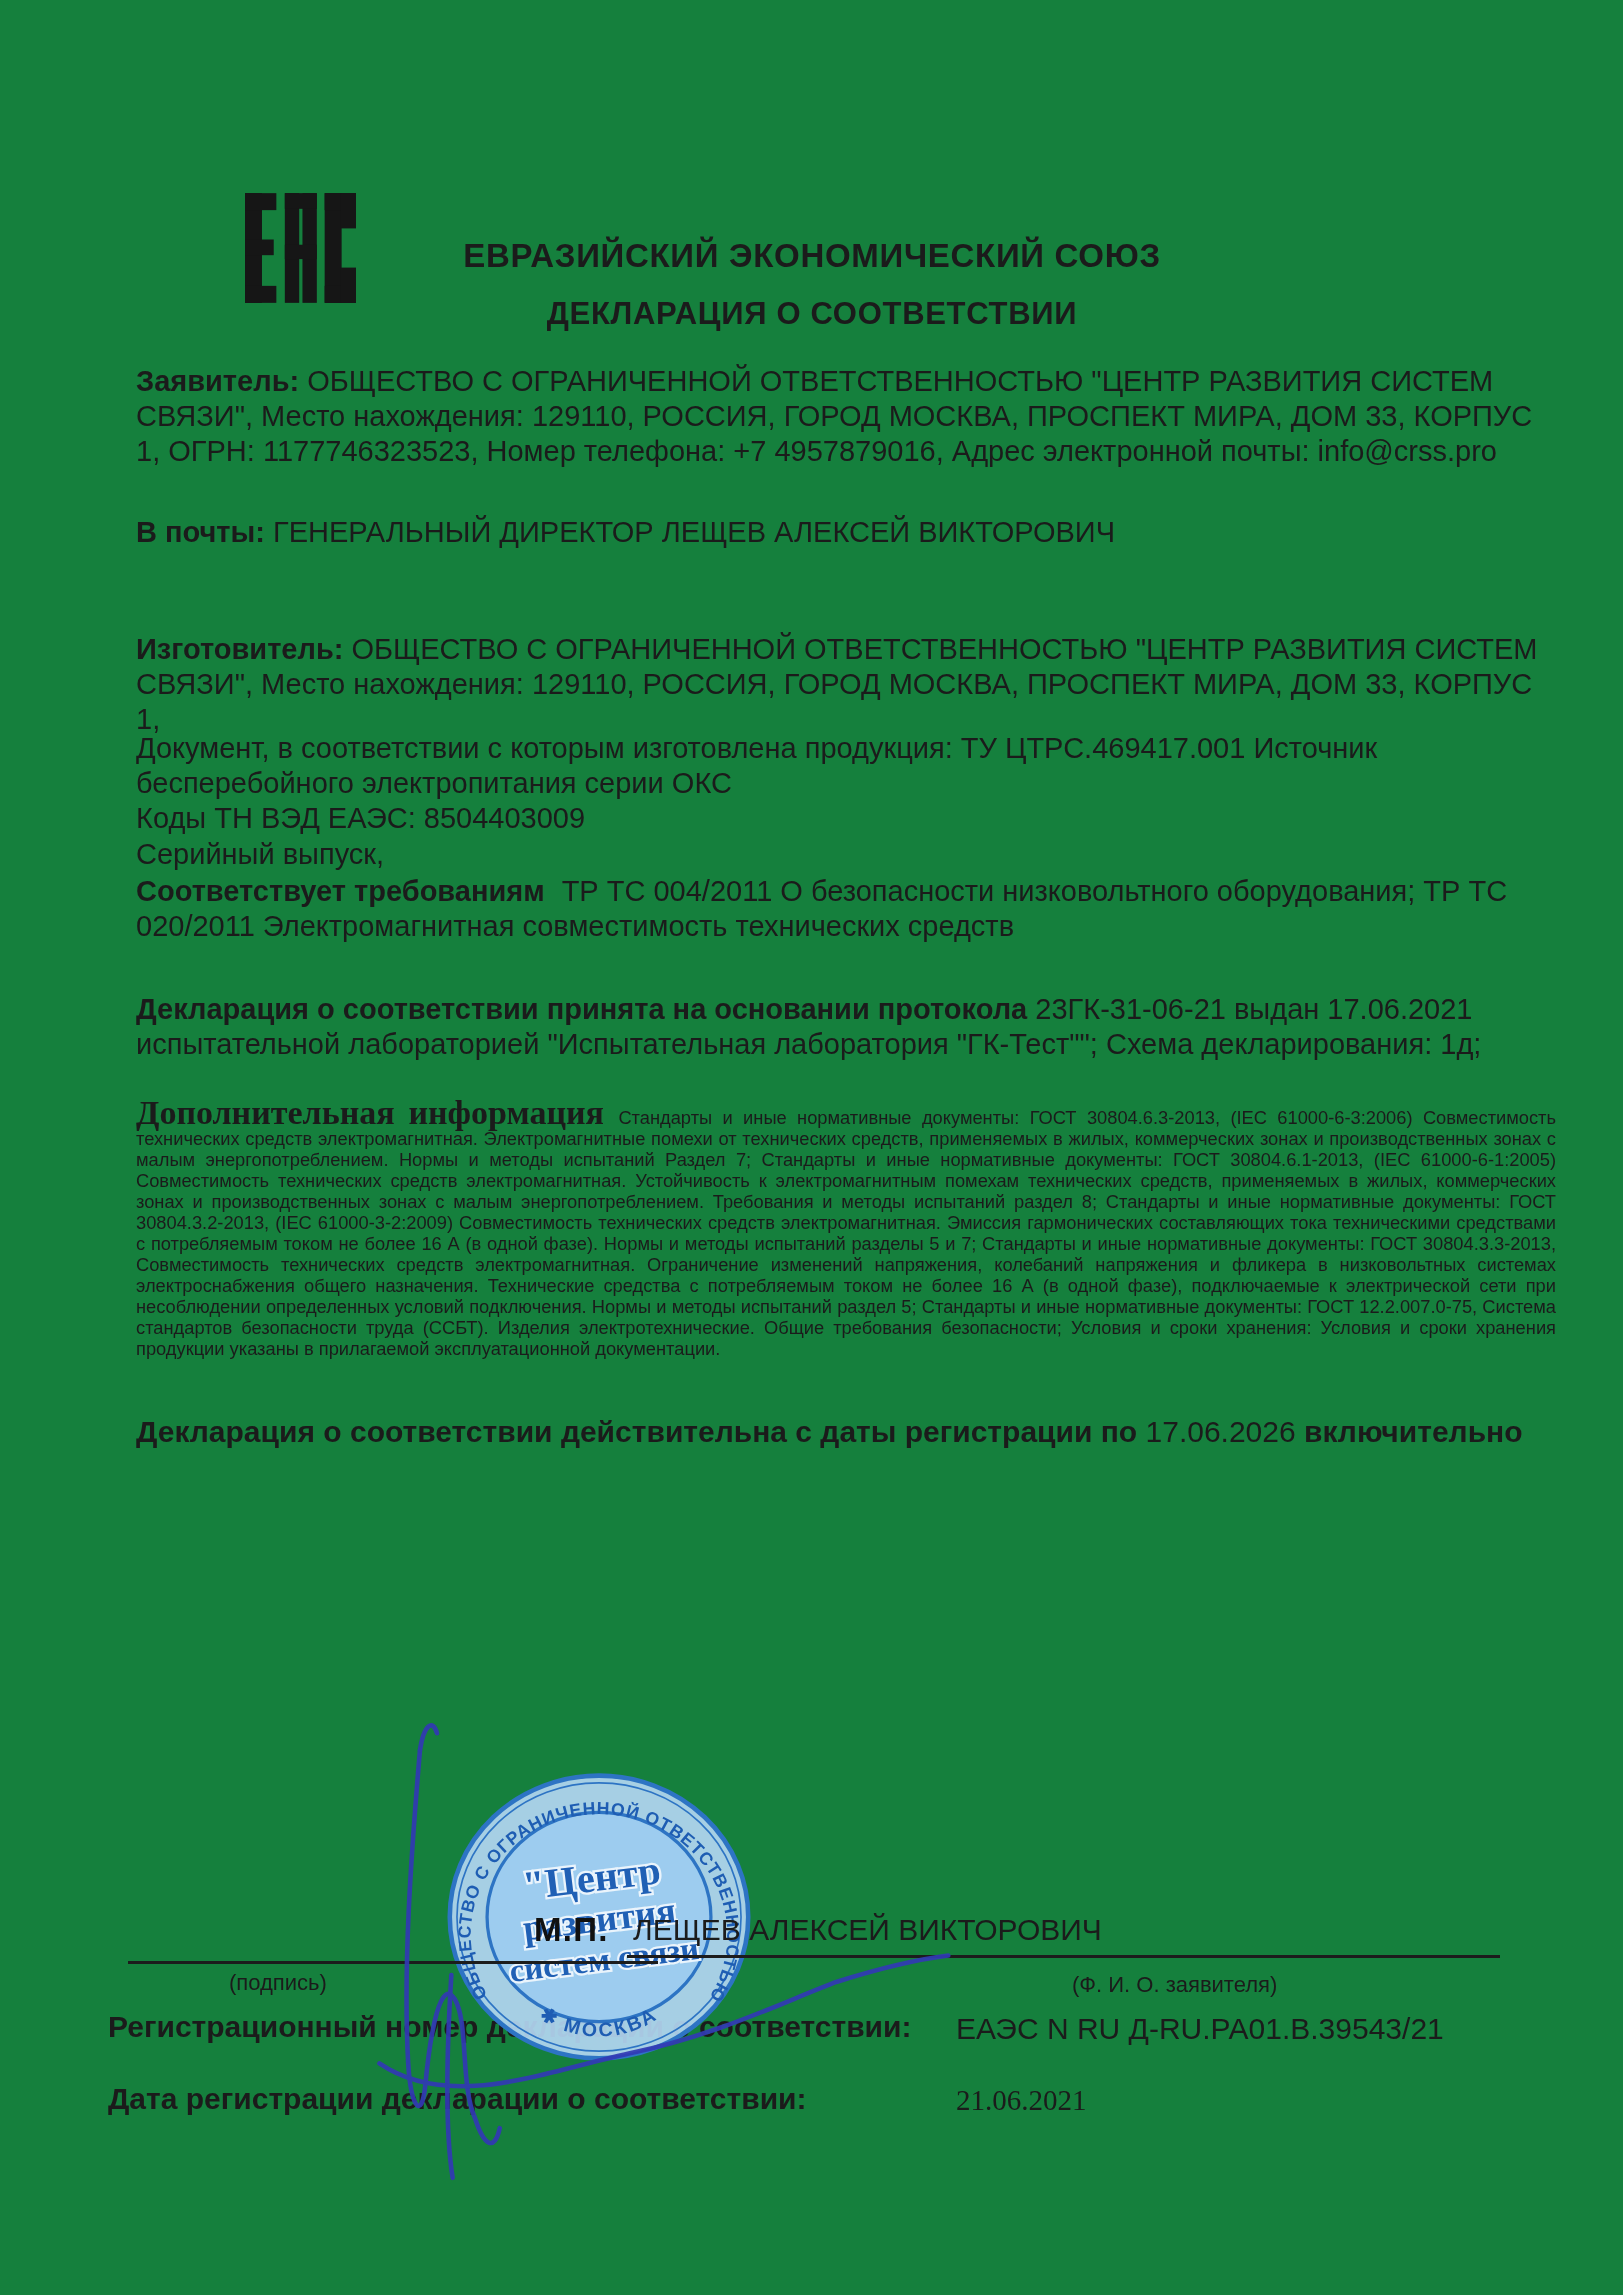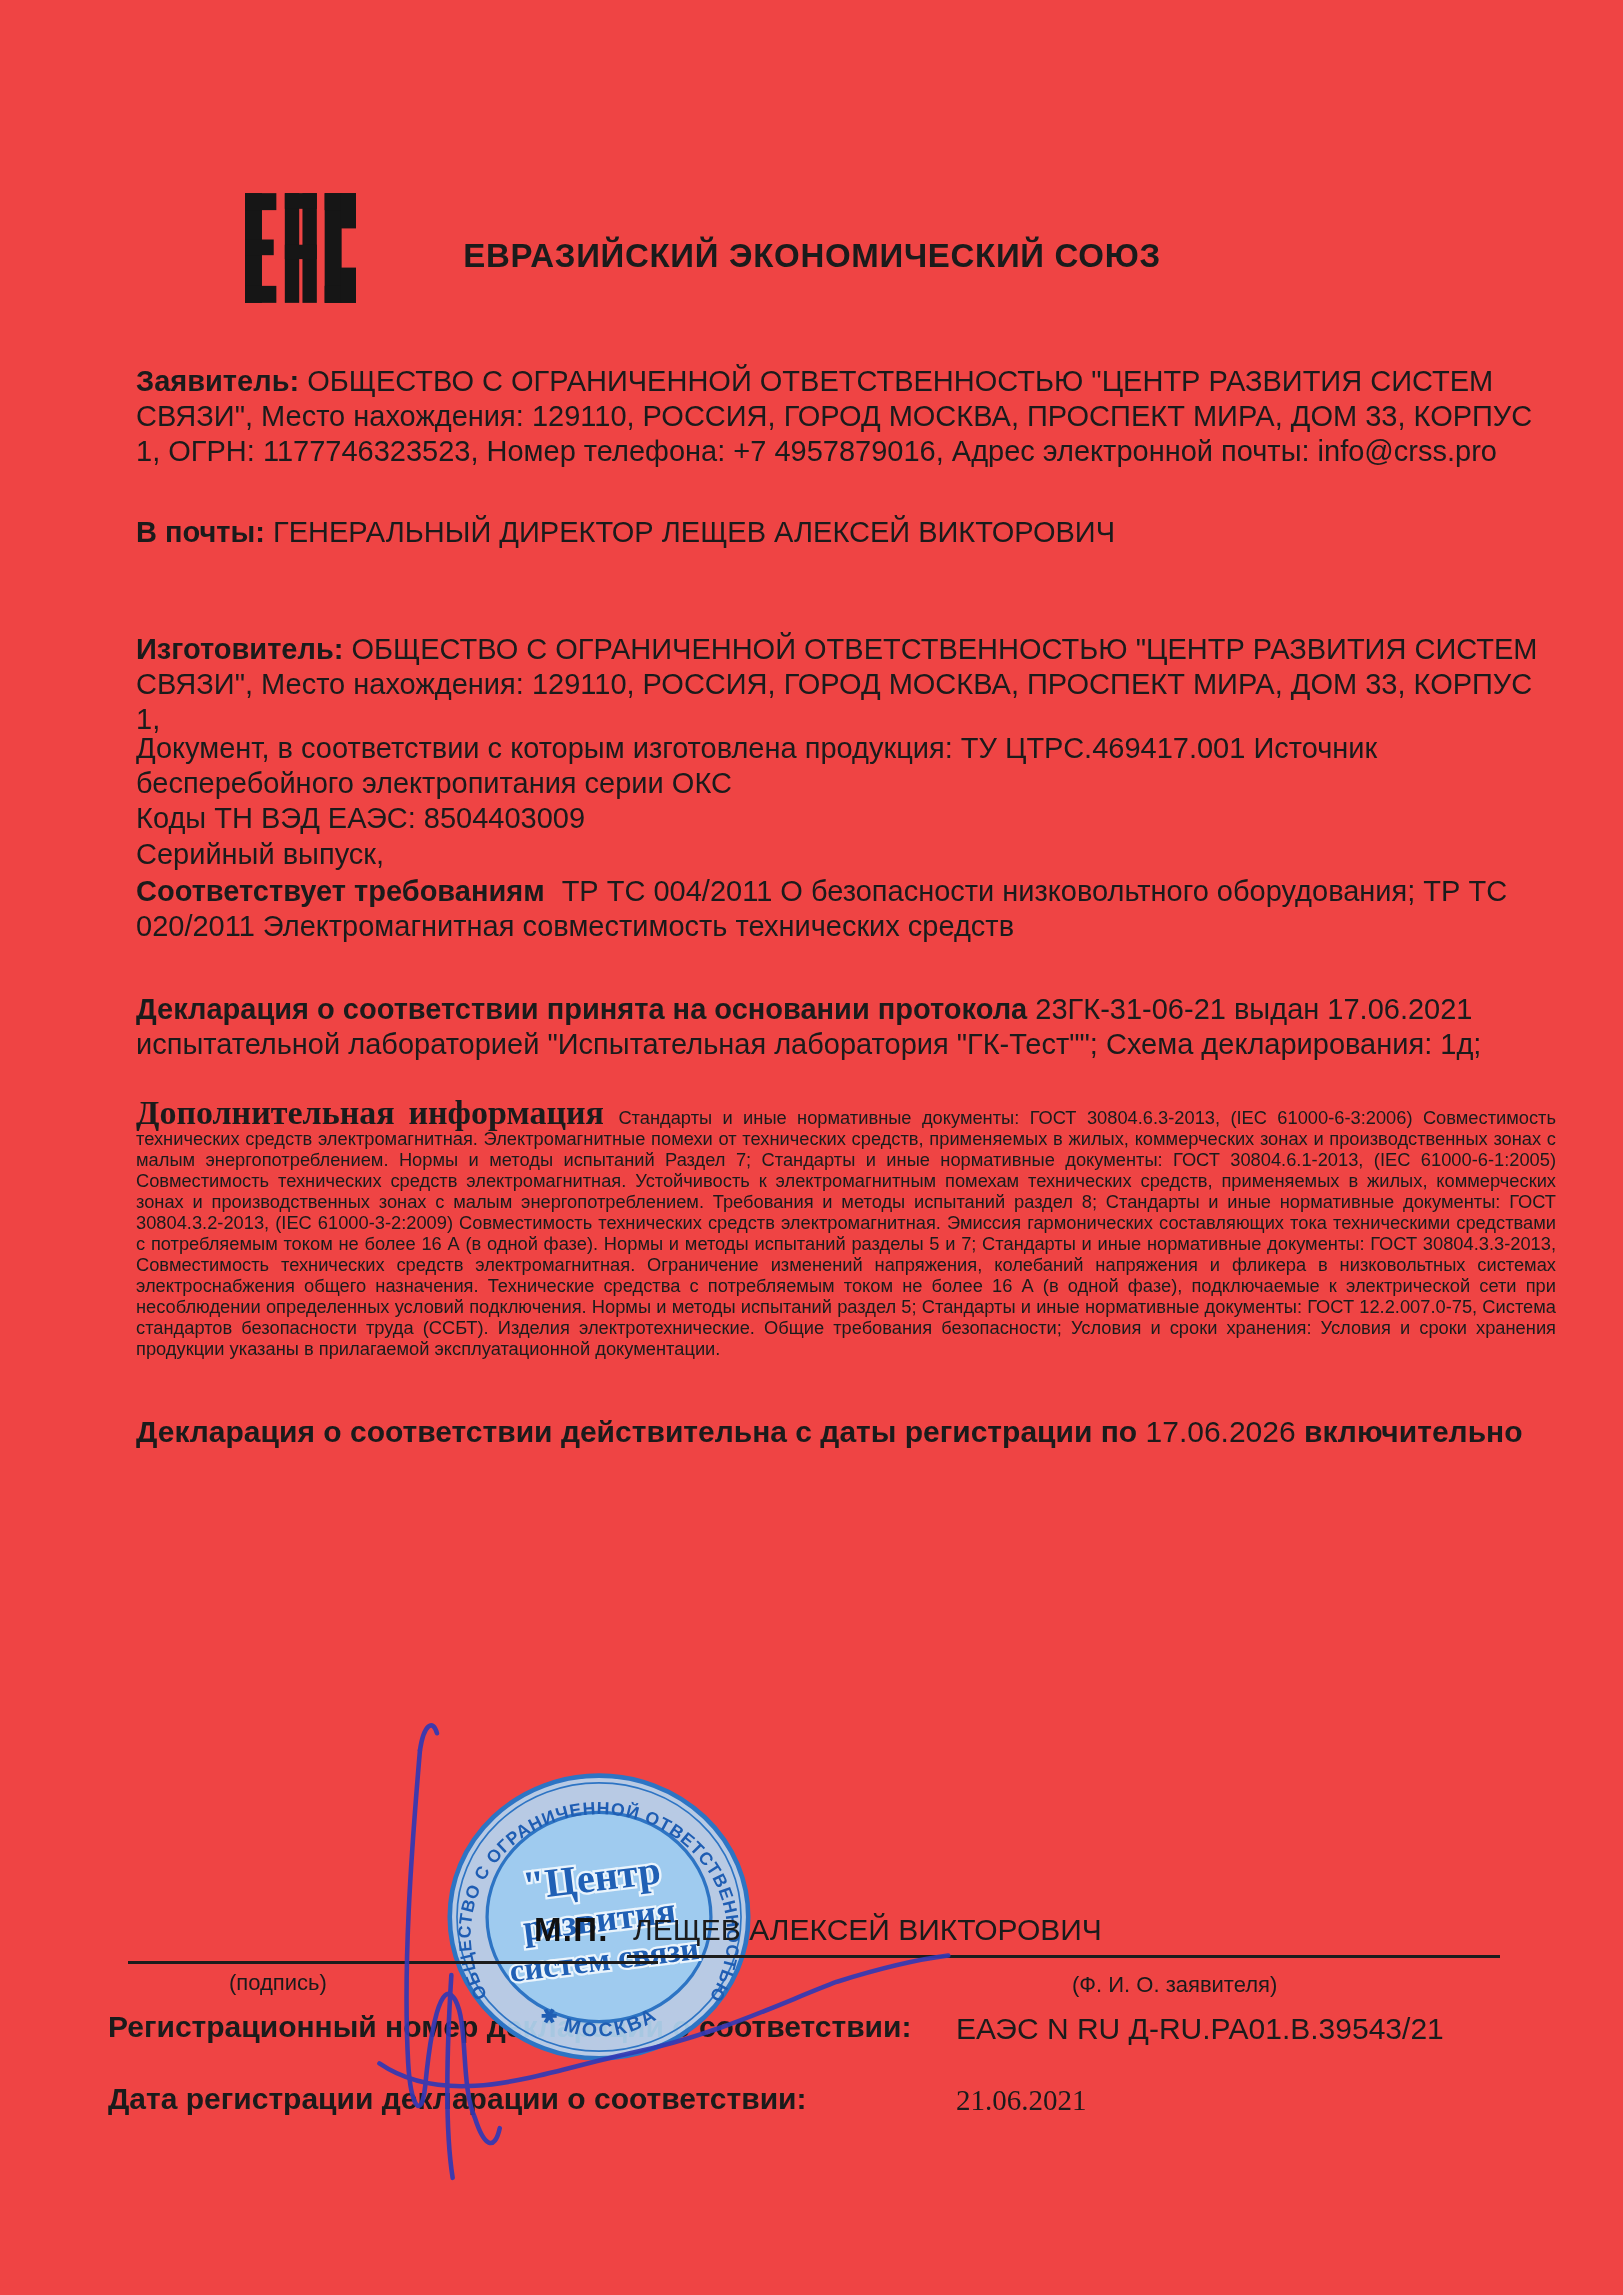--- a/index.html
+++ b/index.html
@@ -1,19 +1,19 @@
 <!DOCTYPE html>
 <html style="font-size:10.5px"><head>
 <meta charset="utf-8">
 <style>
   html,body{margin:0;padding:0;background:#e8e8e8;}
   .page{
     position:relative;
     width:1624px;height:2295px;
-    background:#ef4444;
+    background:#15803d;
     font-family:"Liberation Sans",sans-serif;
     color:#1b1b1b;
     overflow:hidden;
   }
   .abs{position:absolute;}
   .center-x{left:0;width:1624px;text-align:center;}
   .union-title{top:237px;font-size:33px;font-weight:bold;letter-spacing:0.7px;}
   .doc-title{top:296px;font-size:31px;font-weight:bold;letter-spacing:0.7px;}
   .para{
     left:108px;width:1420px;
@@ -73,20 +73,21 @@
         <rect x="122" y="0" width="26" height="168"></rect>
         <rect x="122" y="0" width="48" height="26"></rect>
         <rect x="122" y="142" width="48" height="26"></rect>
         <rect x="146" y="0" width="24" height="54"></rect>
         <rect x="146" y="114" width="24" height="54"></rect>
       </g>
     </svg>
   </div>
 
   <div class="abs center-x union-title">ЕВРАЗИЙСКИЙ ЭКОНОМИЧЕСКИЙ СОЮЗ</div>
+  <div class="abs center-x doc-title">ДЕКЛАРАЦИЯ О СООТВЕТСТВИИ</div>
 
   <div class="abs para p-applicant"><b>Заявитель:</b><span> ОБЩЕСТВО С ОГРАНИЧЕННОЙ ОТВЕТСТВЕННОСТЬЮ "ЦЕНТР РАЗВИТИЯ СИСТЕМ СВЯЗИ", Место нахождения: 129110, РОССИЯ, ГОРОД МОСКВА, ПРОСПЕКТ МИРА, ДОМ 33, КОРПУС 1, ОГРН: 1177746323523, Номер телефона: +7 4957879016, Адрес электронной почты: info@crss.pro</span></div>
 
   <div class="abs para p-inperson"><b>В почты:</b><span> ГЕНЕРАЛЬНЫЙ ДИРЕКТОР ЛЕЩЕВ АЛЕКСЕЙ ВИКТОРОВИЧ</span></div>
 
 
   <div class="abs para p-manufacturer"><b>Изготовитель:</b><span> ОБЩЕСТВО С ОГРАНИЧЕННОЙ ОТВЕТСТВЕННОСТЬЮ "ЦЕНТР РАЗВИТИЯ СИСТЕМ СВЯЗИ", Место нахождения: 129110, РОССИЯ, ГОРОД МОСКВА, ПРОСПЕКТ МИРА, ДОМ 33, КОРПУС 1,</span></div>
 
   <div class="abs para p-document"><span>Документ, в соответствии с которым изготовлена продукция: ТУ ЦТРС.469417.001 Источник бесперебойного электропитания серии ОКС</span></div>
 

